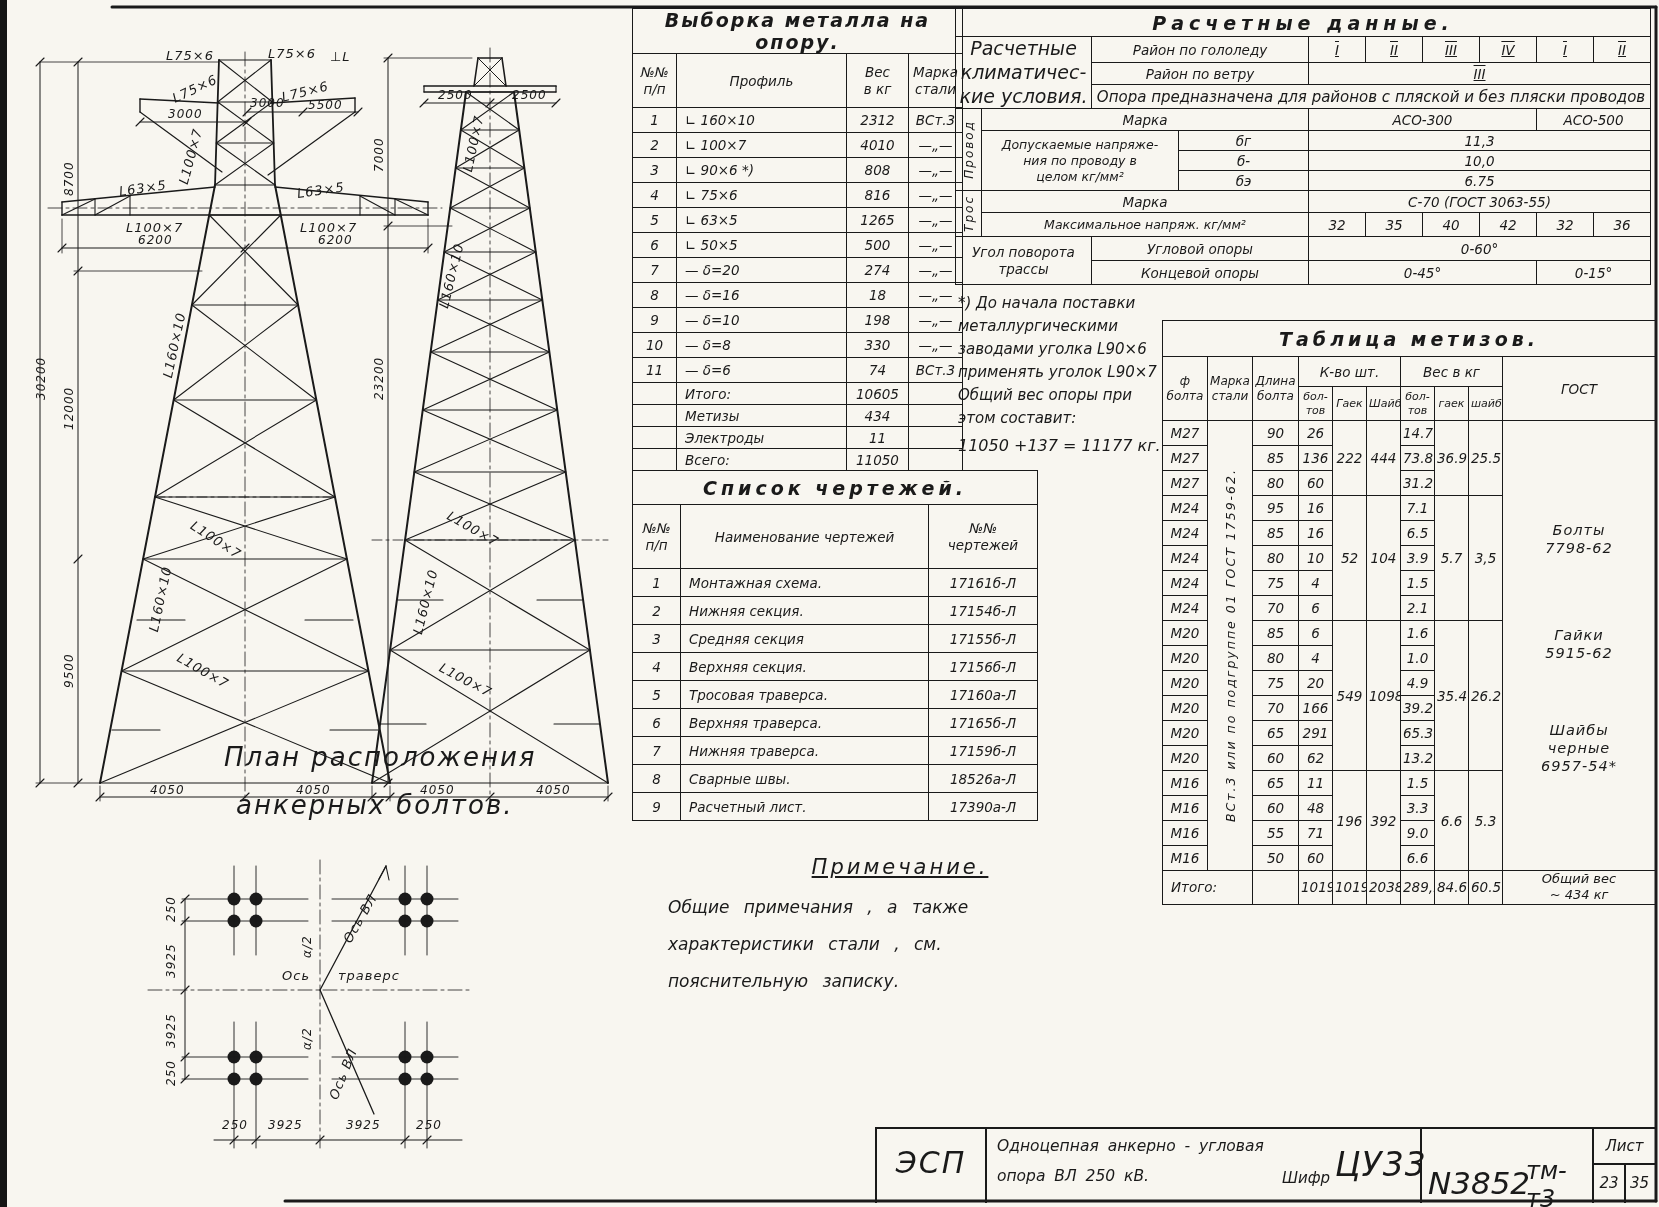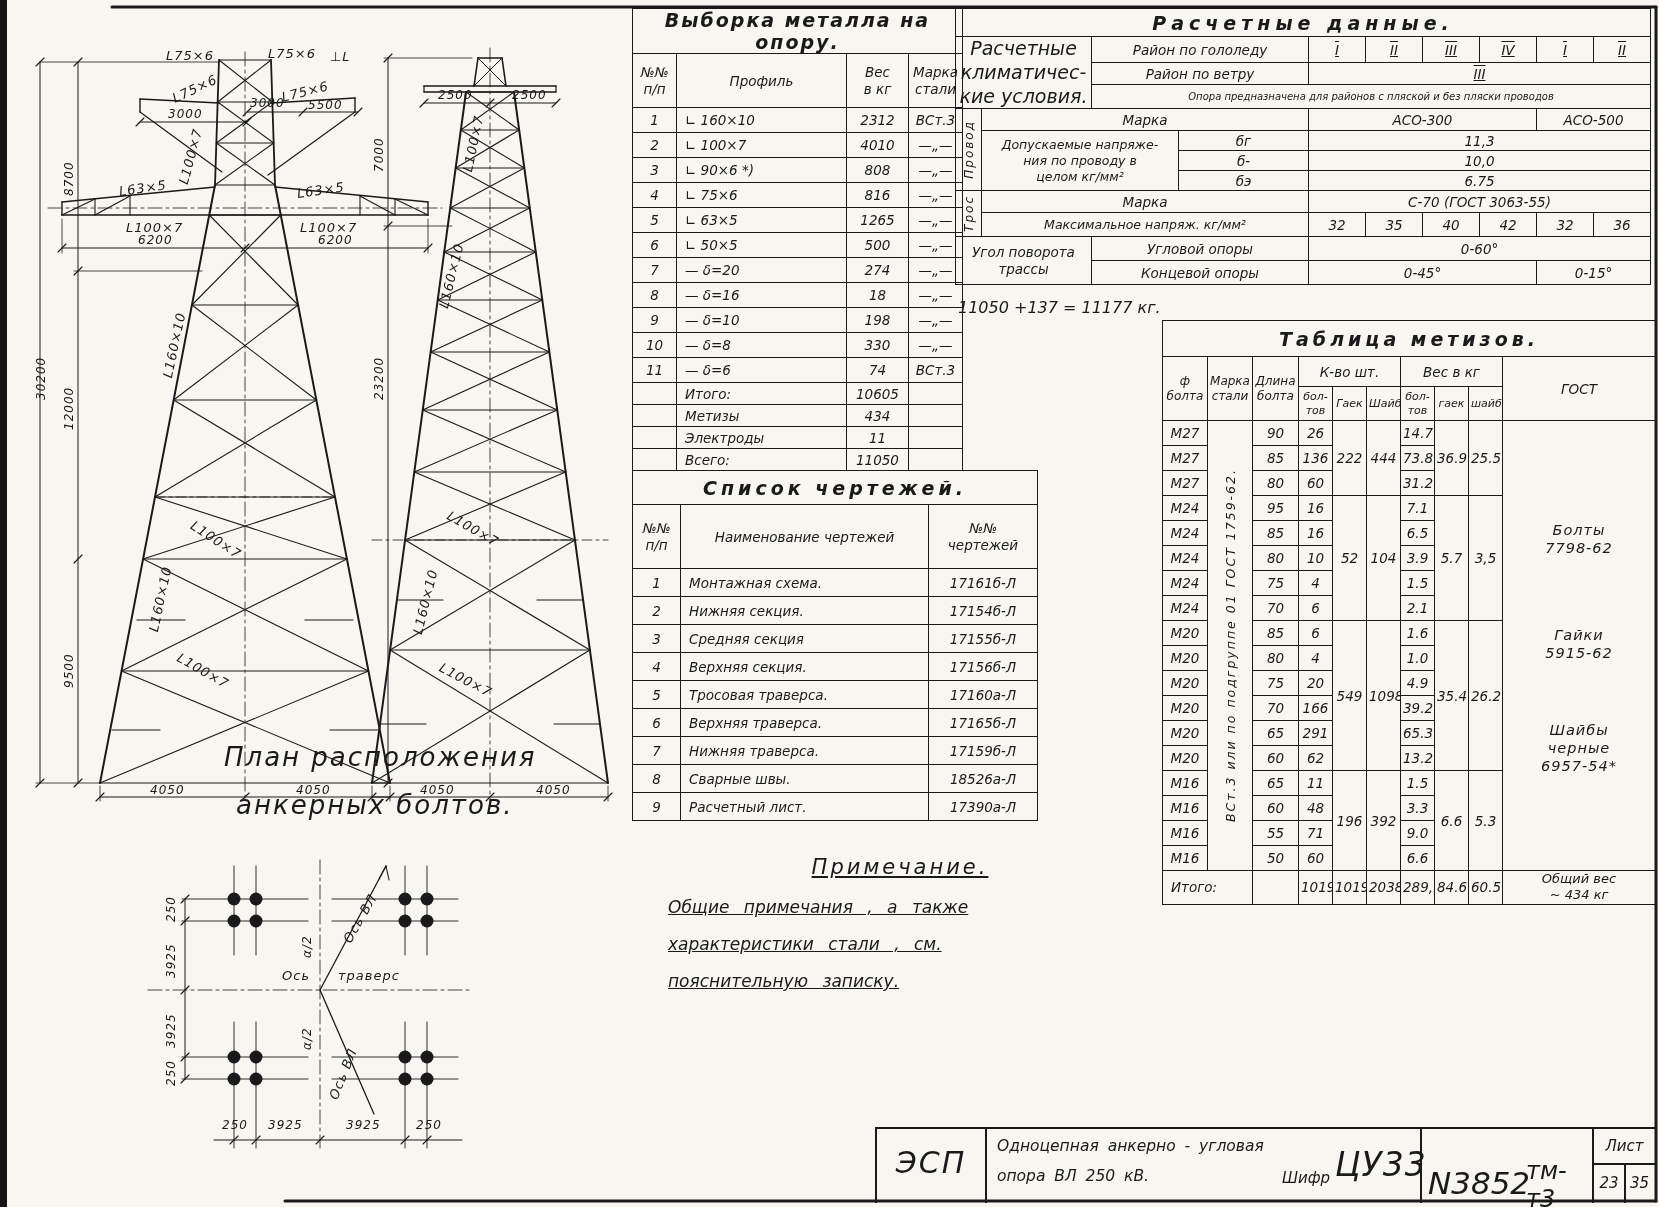--- a/index.html
+++ b/index.html
@@ -12,21 +12,21 @@
   .lft{text-align:left;padding-left:8px;}
   .rn{text-decoration:underline overline;}
   .vtext{writing-mode:vertical-rl;transform:rotate(180deg);margin:0 auto;letter-spacing:2px;font-style:italic;}
   .dl{position:absolute;font-style:italic;white-space:nowrap;font-size:12px;letter-spacing:1px;transform-origin:0 0;}
   .dm{font-size:13px;}
   .big{font-size:26px;letter-spacing:2px;}
   #footnote{position:absolute;left:958px;top:292px;width:225px;font-style:italic;font-size:15px;line-height:23px;}
   #footnote .last{font-size:16px;margin-top:4px;}
   #note{position:absolute;left:650px;top:855px;width:500px;font-style:italic;}
   #note .nt{text-align:center;font-size:21px;letter-spacing:3px;text-decoration:underline;margin-bottom:10px;}
-  #note .nl{font-size:17px;line-height:37px;word-spacing:9px;padding-left:18px;text-decoration:underline;}
+  #note .nl{font-size:17px;line-height:37px;word-spacing:9px;padding-left:18px;}
   #stamp{position:absolute;left:875px;top:1127px;width:778px;height:74px;border-top:2.5px solid #1a1a1a;border-left:2.5px solid #1a1a1a;font-style:italic;}
   #stamp .cell{position:absolute;top:0;height:100%;border-right:2.5px solid #1a1a1a;box-sizing:border-box;}
   .gostcell{position:relative;font-size:14.5px;letter-spacing:1px;}
   .gostcell div{position:absolute;left:0;width:100%;}
 </style>
 </head>
 <body>
 
 <div id="sheet">
 
@@ -466,21 +466,21 @@
           <td class="rn">III</td>
           <td class="rn">IV</td>
           <td class="rn">I</td>
           <td class="rn">II</td>
         </tr>
     <tr style="height:20px">
       <td colspan="2">Район  по  ветру</td>
       <td colspan="6" class="rn">III</td>
     </tr>
     <tr style="height:22px">
-      <td colspan="8" style="font-size:10px">Опора предназначена для районов с пляской и без пляски проводов</td>
+      <td colspan="8" style="font-size:15px">Опора предназначена для районов с пляской и без пляски проводов</td>
     </tr>
     <tr style="height:22px">
       <td rowspan="4">
             <div class="vtext" style="font-size:12px">Провод</div>
           </td>
       <td colspan="3">Марка</td>
       <td colspan="4">АСО-300</td>
       <td colspan="2">АСО-500</td>
     </tr>
     <tr style="height:20px">
@@ -523,20 +523,28 @@
     </tr>
     <tr style="height:24px">
       <td colspan="2">Концевой  опоры</td>
       <td colspan="4">0-45°</td>
       <td colspan="2">0-15°</td>
     </tr>
   </tbody>
     </table>
 
   <div id="footnote">
+    <div>
+        <div>*) До  начала  поставки</div>
+        <div>металлургическими</div>
+        <div>заводами  уголка L90×6</div>
+        <div>применять  уголок L90×7</div>
+        <div>Общий  вес  опоры  при</div>
+        <div>этом  составит:</div>
+      </div>
     <div class="last">11050 +137 = 11177 кг.</div>
   </div>
 
   <table id="metiz" style="left:1162px;top:320px;width:493px;font-size:12.5px">
     <colgroup>
         <col style="width:45px">
         <col style="width:45px">
         <col style="width:46px">
         <col style="width:34px">
         <col style="width:34px">

